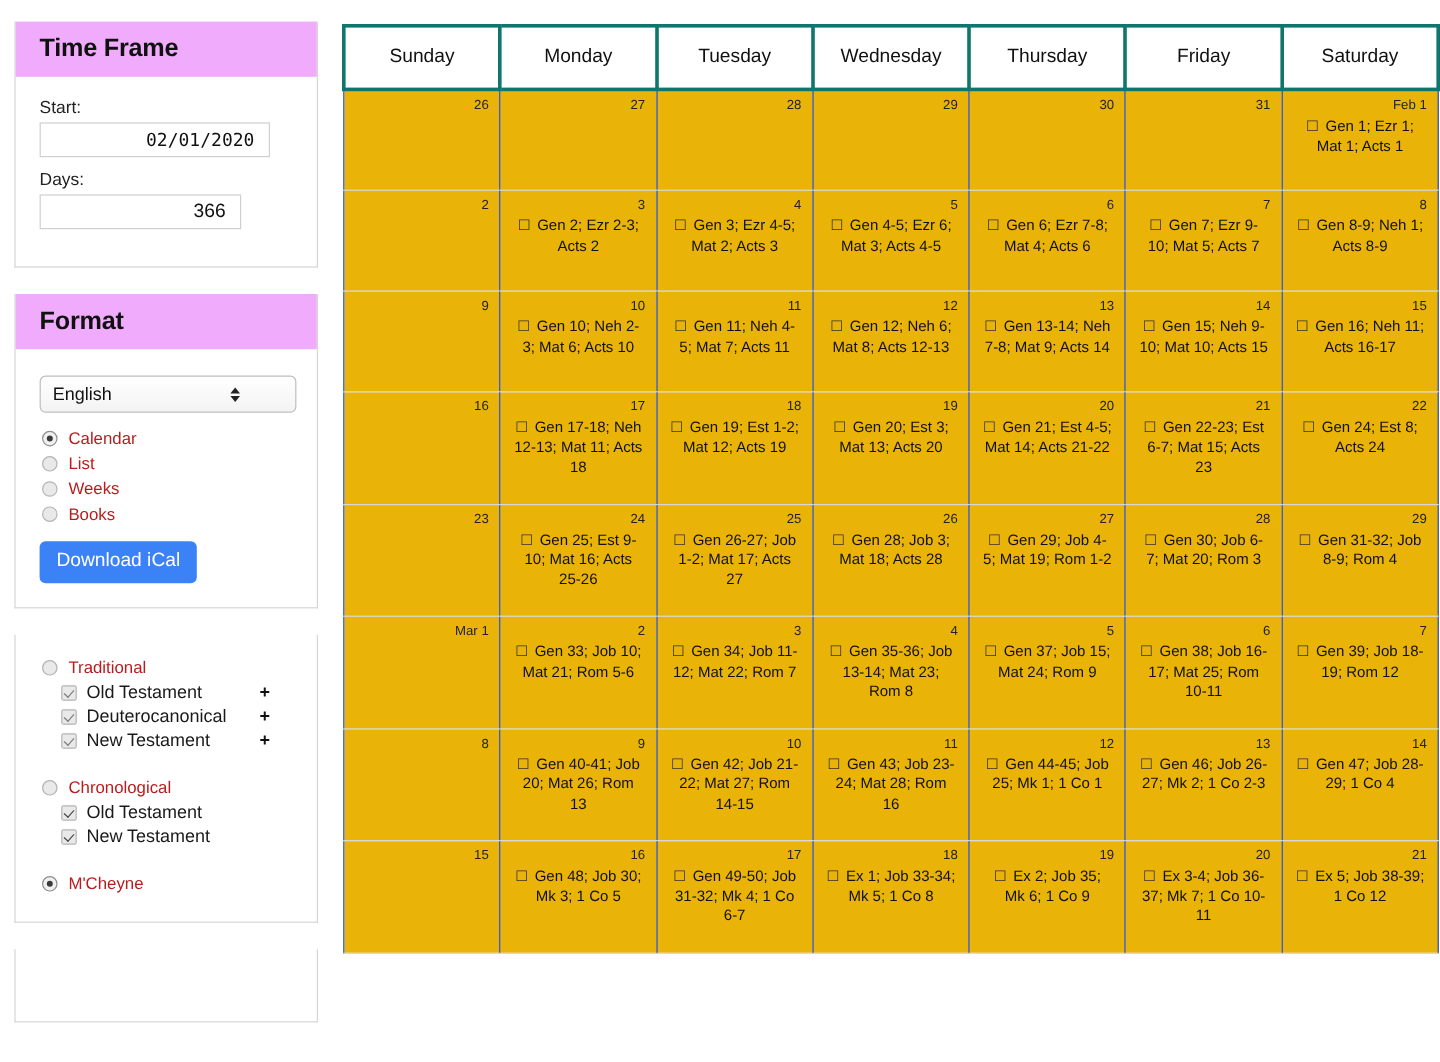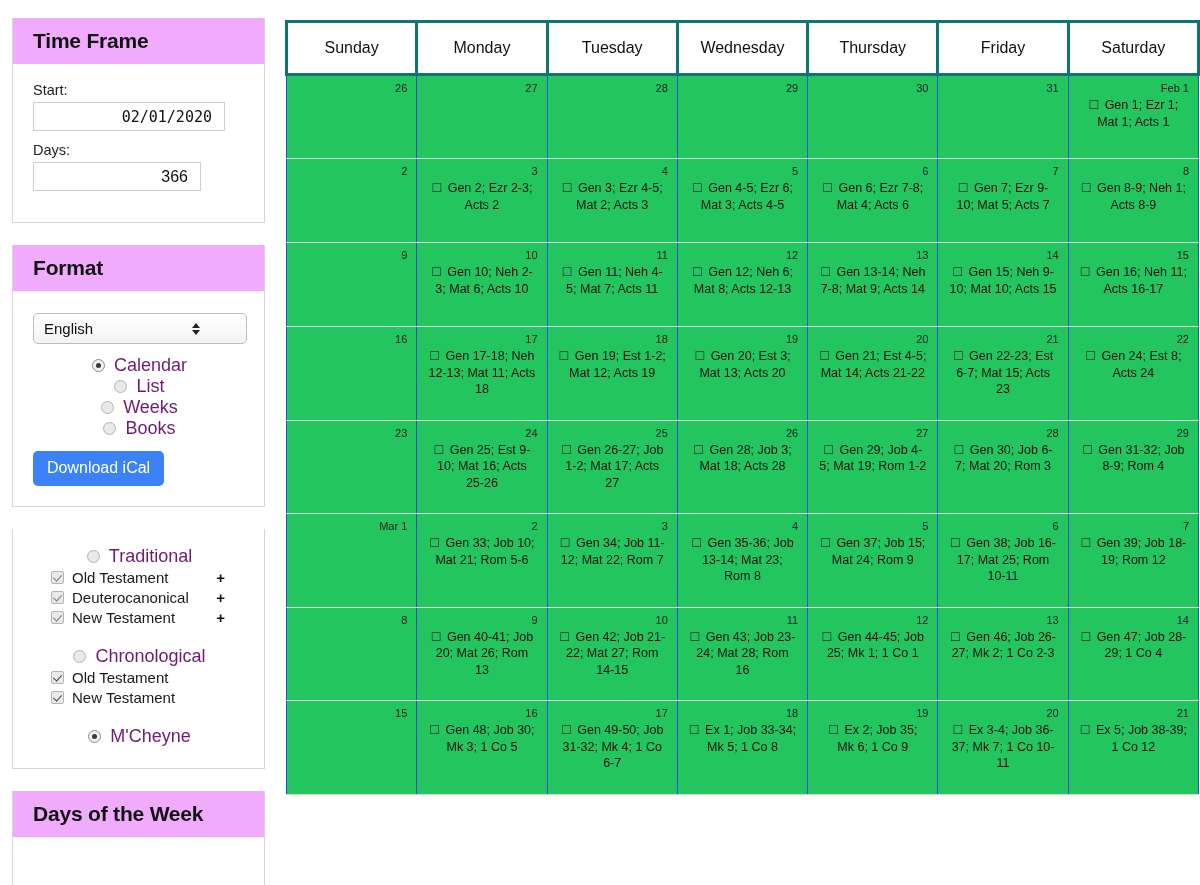--- a/index.html
+++ b/index.html
@@ -108,25 +108,24 @@
     width: 0; height: 0;
     border-left: 4.5px solid transparent;
     border-right: 4.5px solid transparent;
   }
   .select-arrows i.up { border-bottom: 5px solid #222; }
   .select-arrows i.dn { border-top: 5px solid #222; }
 
   .radio-row, .check-row {
     display: flex;
     align-items: center;
-    font-size: 18px;
-    color: #701a75;
+    font-size: 14px;
+    color: #b91c1c;
     line-height: 19px;
     margin: 0 0 2px 0;
-    justify-content: center;
   }
   .radio-row { padding-left: 2px; }
 
   .radio {
     width: 13px; height: 13px;
     border-radius: 50%;
     border: 1px solid #b4b4b4;
     background: #e9e9e9;
     margin-right: 9px;
     flex: 0 0 13px;
@@ -218,21 +217,21 @@
     text-align: center;
     background: #fff;
     color: #111;
   }
   table.cal td {
     border: 1px solid #1d4ed8;
     border-top: 1px solid #d8d8d8;
     vertical-align: top;
     padding: 6px 9px 22px 9px;
     height: 84px;
-    background: #22c55e;
+    background: #eab308;
   }
   td .daynum {
     display: block;
     text-align: right;
     font-size: 11px;
     color: #222;
     line-height: 13px;
     margin-bottom: 2px;
   }
   td .reading {
@@ -349,21 +348,20 @@
         <div class="bb-gap"></div>
 
         <div class="radio-row">
           <span class="radio checked"></span>
           <span>M'Cheyne</span>
         </div>
       </div>
     </div>
 
     <div class="panel">
-      <div class="panel-header">Days of the Week</div>
       <div class="panel-body" style="height:60px;"></div>
     </div>
   </div>
 
   <div class="calendar-wrap">
     <table class="cal">
       <thead>
         <tr>
           <th>Sunday</th>
           <th>Monday</th>

